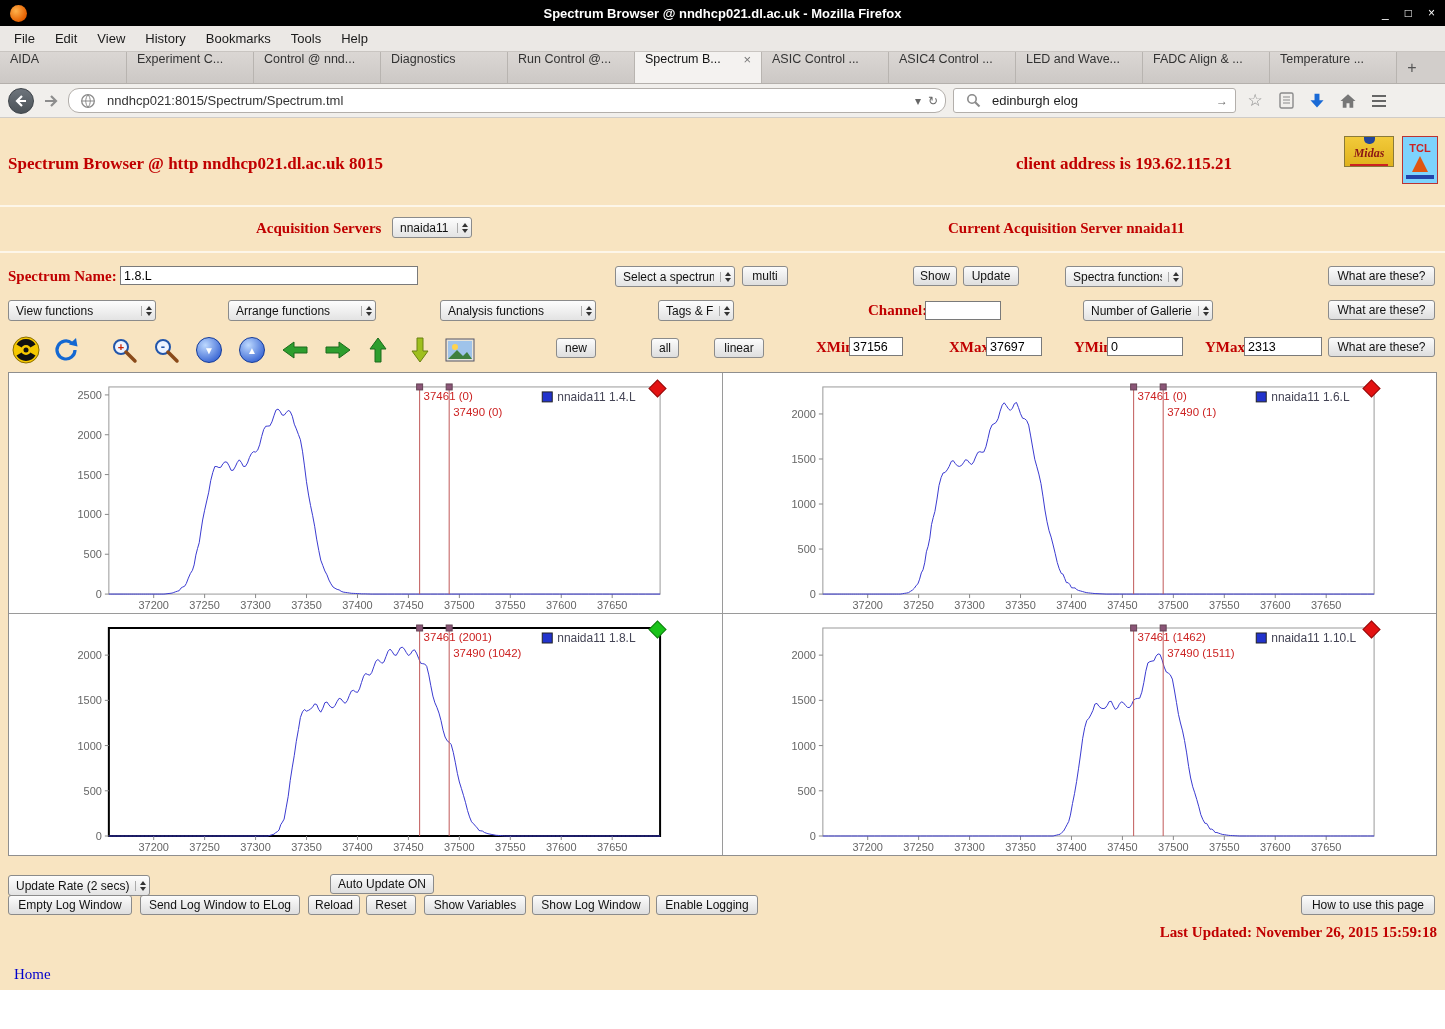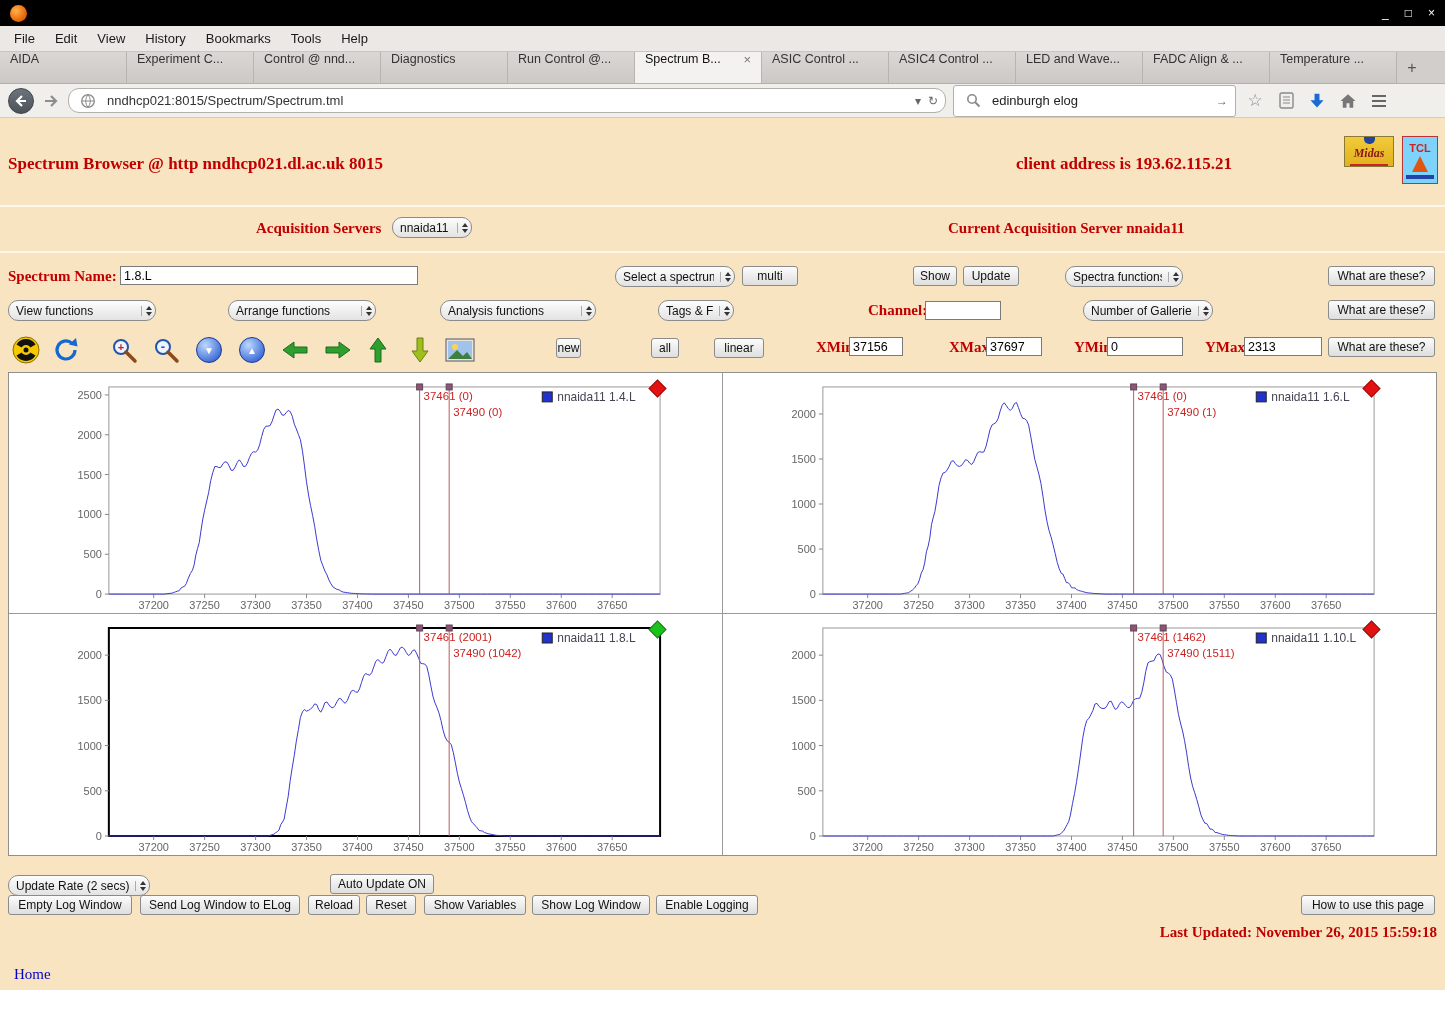--- a/index.html
+++ b/index.html
@@ -22,30 +22,30 @@
 .tab.active{background:#f4f2f0;color:#111}
 .tab-close{margin-left:auto;color:#777;font-size:13px;padding-left:6px}
 .newtab{width:30px;display:flex;align-items:center;justify-content:center;color:#555;font-size:16px}
 
 .navbar{height:34px;background:#f1efec;display:flex;align-items:center;padding:0 8px;gap:7px;border-bottom:1px solid #cfccc8}
 .back-btn{width:26px;height:26px;min-width:26px;border-radius:50%;background:linear-gradient(#6d747c,#4b5258);border:1px solid #3d4349;display:flex;align-items:center;justify-content:center}
 .fwd-btn{display:flex;align-items:center;justify-content:center;width:20px}
 .urlbar{flex:1;max-width:878px;height:25px;background:#fff;border:1px solid #b3afab;border-radius:11px;display:flex;align-items:center;padding:0 7px;gap:7px}
 .urlbar .url{font-size:13px;color:#333;flex:1;white-space:nowrap;overflow:hidden}
 .mini{color:#666;font-size:12px}
-.searchbar{width:283px;height:32px;background:#fff;border:1px solid #b3afab;border-radius:3px;display:flex;align-items:center;padding:0 7px;gap:7px}
+.searchbar{width:283px;height:25px;background:#fff;border:1px solid #b3afab;border-radius:3px;display:flex;align-items:center;padding:0 7px;gap:7px}
 .searchbar .stext{font-size:13px;color:#222;flex:1;white-space:nowrap}
 .nav-ico{display:flex;align-items:center;justify-content:center;width:24px;height:24px}
 
 
 .page{position:relative;height:911px;background:#f8e4c1}
 .sep{position:absolute;left:0;right:0;height:2px;background:rgba(255,255,255,.65)}
 .rhead{position:absolute;color:#c00000;font:bold 17px "Liberation Serif",serif;white-space:nowrap}
 .rlab{position:absolute;color:#c00000;font:bold 15px "Liberation Serif",serif;white-space:nowrap}
-.combo{position:absolute;height:21px;background:linear-gradient(#fdfdfd,#e3e3e3);border:1px solid #8b8b8b;border-radius:10px;display:flex;align-items:center;font-size:12px;color:#111;padding:0 3px 0 7px}
+.combo{position:absolute;height:21px;background:linear-gradient(#fdfdfd,#e3e3e3);border:1px solid #8b8b8b;border-radius:3px;display:flex;align-items:center;font-size:12px;color:#111;padding:0 3px 0 7px}
 .combo .txt{flex:1;white-space:nowrap;overflow:hidden}
 .arrs{display:flex;flex-direction:column;gap:2px;margin-left:6px;padding-left:4px;border-left:1px solid #ababab}
 .arrs i{display:block;width:0;height:0;border-left:3.5px solid transparent;border-right:3.5px solid transparent}
 .arrs .u{border-bottom:4px solid #333}
 .arrs .d{border-top:4px solid #333}
 .btn{position:absolute;height:20px;background:linear-gradient(#fcfcfc,#dedede);border:1px solid #8b8b8b;border-radius:3px;font-size:12px;color:#111;display:flex;align-items:center;justify-content:center;padding:0 7px;white-space:nowrap}
 .tin{position:absolute;height:19px;border:1px solid #7a7a7a;background:#fff;font:12.5px "Liberation Sans",sans-serif;padding:0 3px}
 .icon{position:absolute;top:217px;width:32px;height:30px;display:flex;align-items:center;justify-content:center}
 .rad{width:28px;height:28px}
 .ball{width:26px;height:26px;border-radius:50%;background:radial-gradient(circle at 35% 30%,#bdd9ff,#1748c8);color:#fff;font-size:10px;display:flex;align-items:center;justify-content:center;border:1px solid #123a9a}
@@ -73,20 +73,21 @@
 svg .legend{font:12px "Liberation Sans",sans-serif;fill:#444455}
 
 .homelink{position:absolute;color:#0000cc;font:15px "Liberation Serif",serif}
 .pagefooter{position:absolute;left:0;right:0;top:872px;height:39px;background:#fff}
 </style>
 </head>
 <body>
 
 <div class="titlebar">
   <span class="fx-logo"></span>
+  <span class="title">Spectrum Browser @ nndhcp021.dl.ac.uk - Mozilla Firefox</span>
   <span class="win-btns">
     <span>_</span>
     <span>□</span>
     <span>×</span>
   </span>
 </div>
 
 <div class="menubar">
   <span class="mitem">File</span>
   <span class="mitem">Edit</span>
@@ -221,21 +222,21 @@
 
   <div class="rlab" style="left:8px;top:150px">Spectrum Name:</div>
   <input class="tin" style="left: 120px; top: 148px; width: 298px;" value="1.8.L">
   <div class="combo" style="left:615px;top:148px;width:120px">
     <span class="txt">Select a spectrum</span>
     <span class="arrs">
         <i class="u"></i>
         <i class="d"></i>
       </span>
   </div>
-  <div class="btn" style="left:742px;top:148px;width:56px">multi</div>
+  <div class="btn" style="left:742px;top:148px;width:46px">multi</div>
   <div class="btn" style="left:913px;top:148px;width:44px">Show</div>
   <div class="btn" style="left:963px;top:148px;width:56px">Update</div>
   <div class="combo" style="left:1065px;top:148px;width:118px">
     <span class="txt">Spectra functions</span>
     <span class="arrs">
         <i class="u"></i>
         <i class="d"></i>
       </span>
   </div>
   <div class="btn" style="left:1328px;top:148px;width:107px">What are these?</div>
@@ -337,21 +338,21 @@
   </span>
   <span class="icon" style="left:444px">
     <svg width="30" height="24" viewBox="0 0 30 24">
         <rect x="1" y="1" width="28" height="22" fill="#e8e4da" stroke="#556"></rect>
         <rect x="3" y="3" width="24" height="18" fill="#9fc3ea"></rect>
         <circle cx="10" cy="9" r="3" fill="#ffd34d"></circle>
         <polygon points="3,21 12,12 18,18 22,14 27,21" fill="#3f7f3f"></polygon>
       </svg>
   </span>
 
-  <div class="btn" style="left:556px;top:220px;width:25px">new</div>
+  <div class="btn" style="left:556px;top:220px;width:40px">new</div>
   <div class="btn" style="left:651px;top:220px;width:28px">all</div>
   <div class="btn" style="left:714px;top:220px;width:50px">linear</div>
 
   <div class="rlab" style="left:816px;top:221px">XMin</div>
   <input class="tin" style="left: 849px; top: 219px; width: 54px;" value="37156">
   <div class="rlab" style="left:949px;top:221px">XMax</div>
   <input class="tin" style="left: 986px; top: 219px; width: 56px;" value="37697">
   <div class="rlab" style="left:1074px;top:221px">YMin</div>
   <input class="tin" style="left: 1107px; top: 219px; width: 76px;" value="0">
   <div class="rlab" style="left:1205px;top:221px">YMax</div>

